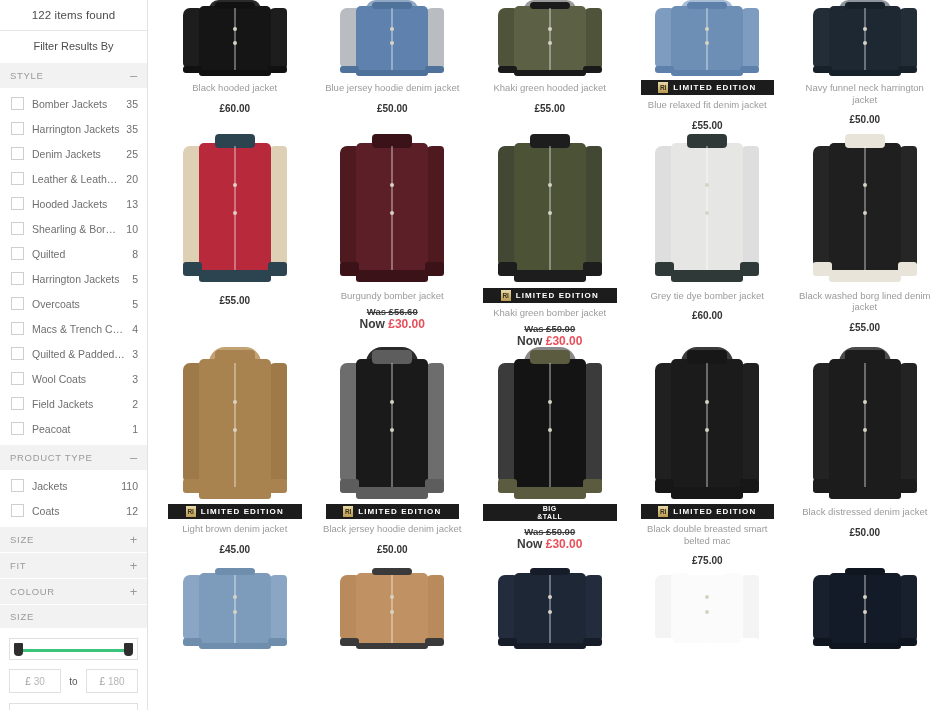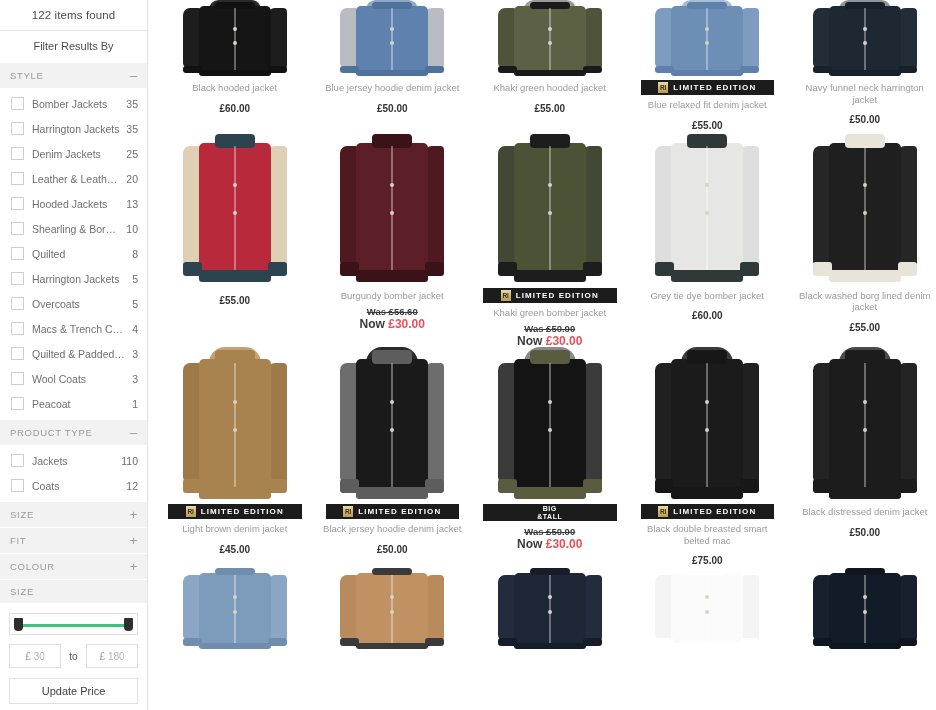--- a/index.html
+++ b/index.html
@@ -260,20 +260,25 @@
             <span class="facet-label">Quilted &amp; Padded Jac...</span>
             <span class="facet-count">3</span>
           </div>
           <div class="facet-row">
             <span class="cbox"></span>
             <span class="facet-label">Wool Coats</span>
             <span class="facet-count">3</span>
           </div>
           <div class="facet-row">
             <span class="cbox"></span>
+            <span class="facet-label">Field Jackets</span>
+            <span class="facet-count">2</span>
+          </div>
+          <div class="facet-row">
+            <span class="cbox"></span>
             <span class="facet-label">Peacoat</span>
             <span class="facet-count">1</span>
           </div>
         </div>
         <div class="facet-head">
           <span>PRODUCT TYPE</span>
           <span class="sign">–</span>
         </div>
         <div class="facet-body">
           <div class="facet-row">

